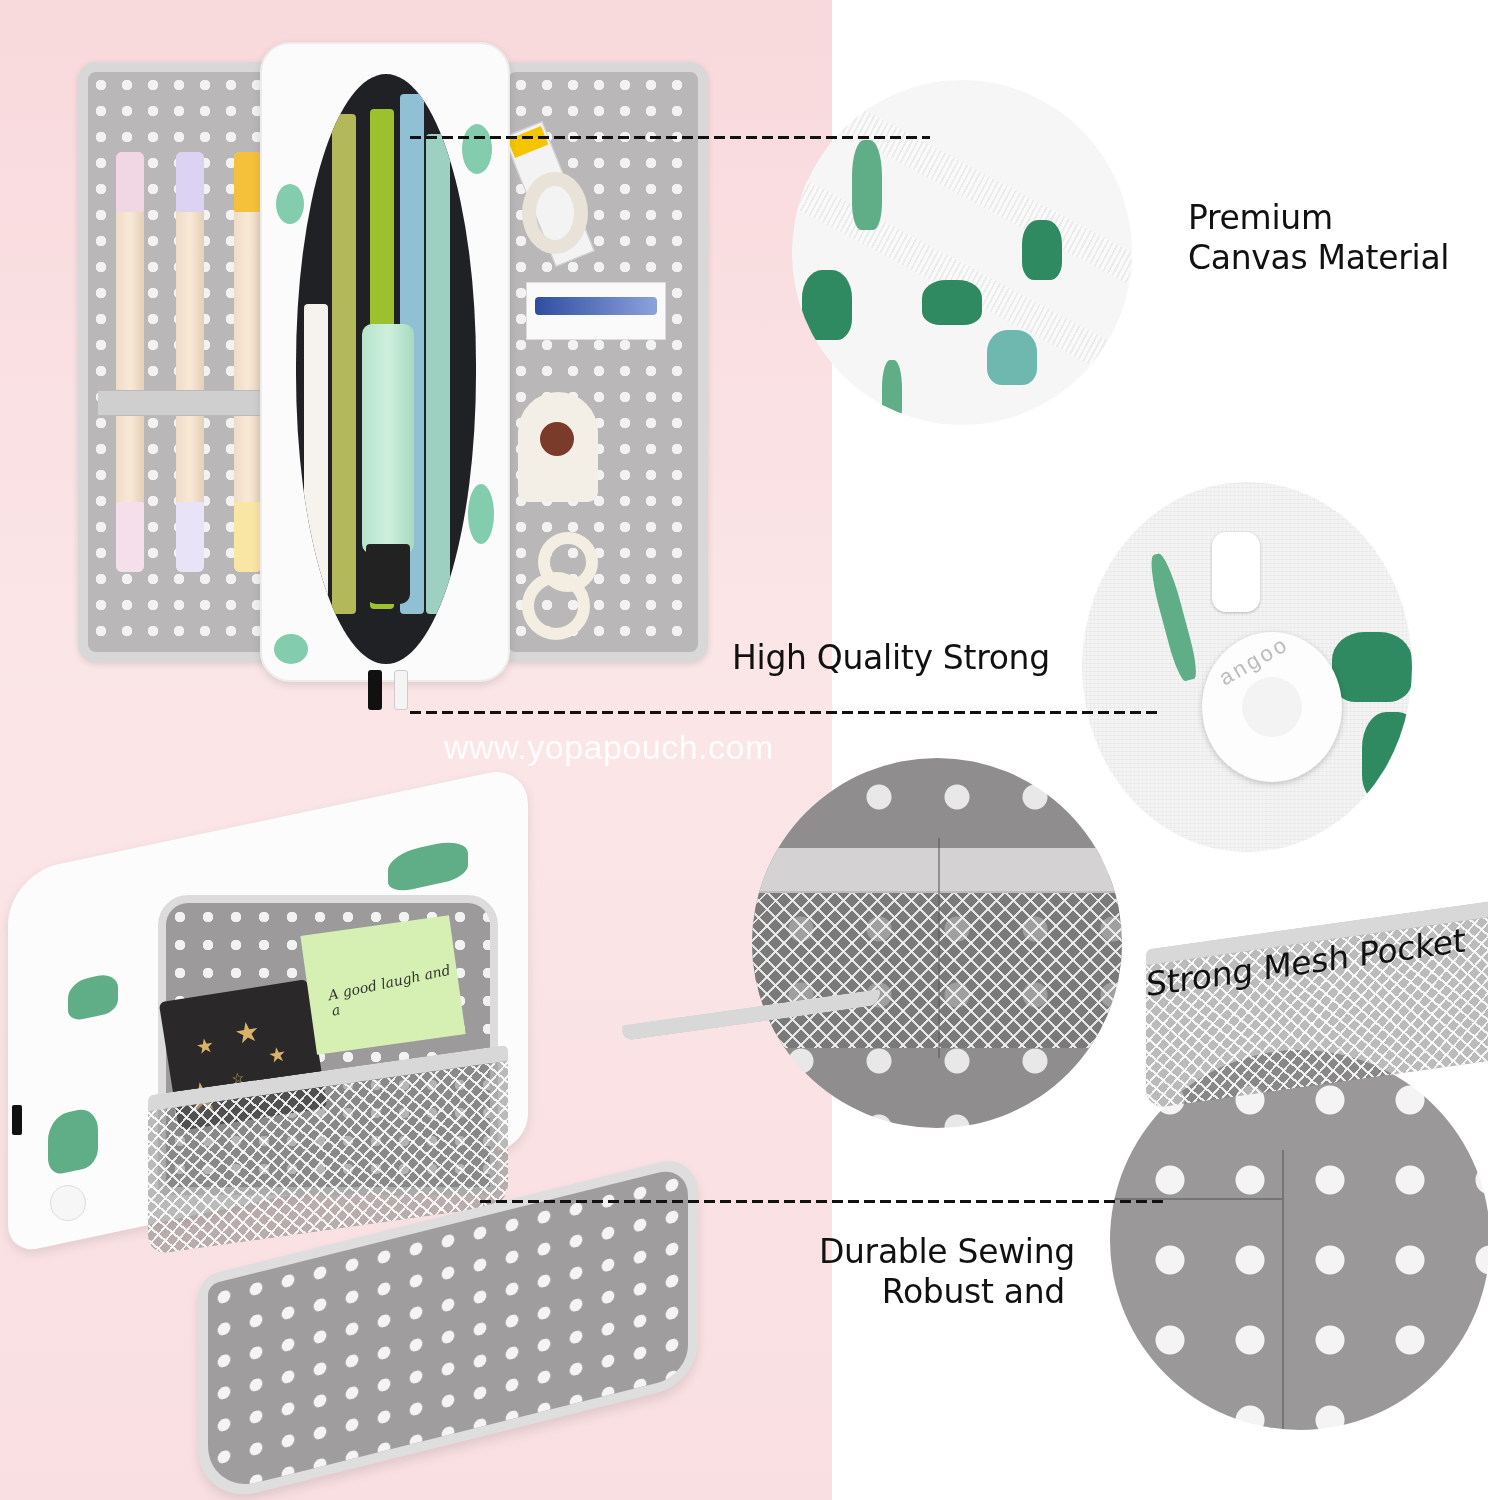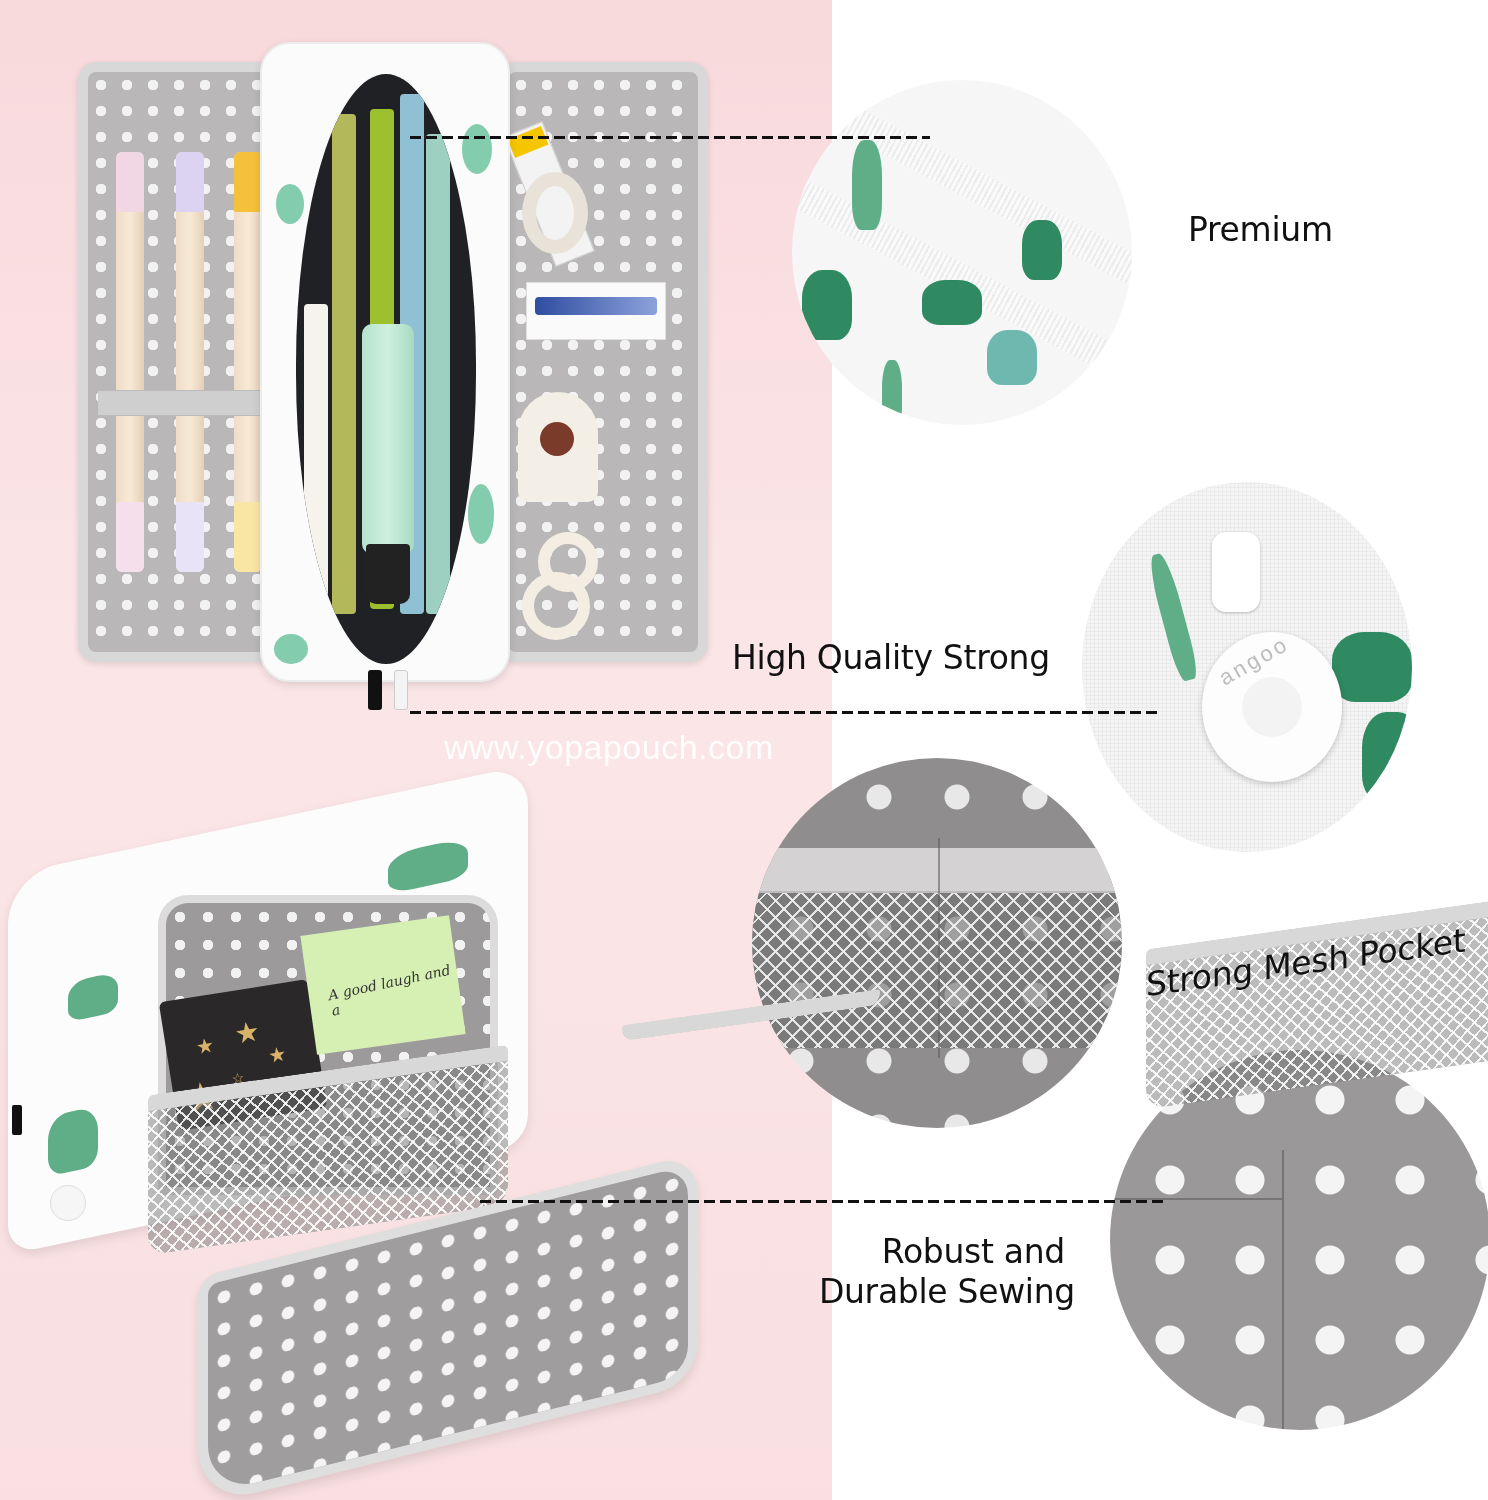--- a/index.html
+++ b/index.html
@@ -166,21 +166,21 @@
   .puller-tab { position:absolute; left: 130px; top: 50px; width: 48px; height: 80px; background:#ffffff; border-radius: 14px; box-shadow: 0 1px 3px rgba(0,0,0,0.25); }
   .puller-disc { position:absolute; left: 120px; top: 150px; width: 140px; height: 150px; border-radius: 50%; background: #fdfdfd; box-shadow: 0 2px 6px rgba(0,0,0,0.2); }
   .puller-disc .inner { position:absolute; left: 40px; top: 45px; width: 60px; height: 60px; border-radius: 50%; background: #f3f3f3; }
   .puller-text { position:absolute; font-size: 22px; color: #bcbcbc; letter-spacing: 3px; }
 
   
   .feature-label {
     position: absolute; color: #111; font-family: "DejaVu Sans", sans-serif;
     font-size: 33px; line-height: 40px; letter-spacing: -0.3px;
   }
-  .feature-label.canvas { left: 1188px; top: 210px; }
+  .feature-label.canvas { left: 1188px; top: 198px; }
   .feature-label.zipper { left: 732px; top: 638px; }
   .feature-label.mesh { left: 1146px; top: 924px; }
   .feature-label.sewing { left: 805px; top: 1232px; text-align: right; width: 270px; }
 
   .dash {
     position:absolute; height: 3px;
     background-image: repeating-linear-gradient(90deg, #111 0 11px, transparent 11px 16px);
   }
   .dash.canvas { left: 410px; top: 136px; width: 520px; }
   .dash.zipper { left: 410px; top: 711px; width: 748px; }
@@ -305,23 +305,24 @@
   <div class="seam-v" style="left:0;top:148px;height:2px;width:172px;"></div>
 </div>
 
 <div class="dash canvas"></div>
 <div class="dash zipper"></div>
 <div class="dash mesh"></div>
 <div class="dash sewing"></div>
 
 <div class="feature-label canvas">
   <div>Premium</div>
+  <div>Canvas Material</div>
 </div>
 <div class="feature-label zipper">
   <div>High Quality Strong</div>
 </div>
 <div class="feature-label mesh">
   <div>Strong Mesh Pocket</div>
 </div>
 <div class="feature-label sewing">
+  <div>Durable Sewing</div>
   <div style="padding-right:10px;">Robust and</div>
-  <div>Durable Sewing</div>
 </div>
 
 </body></html>

